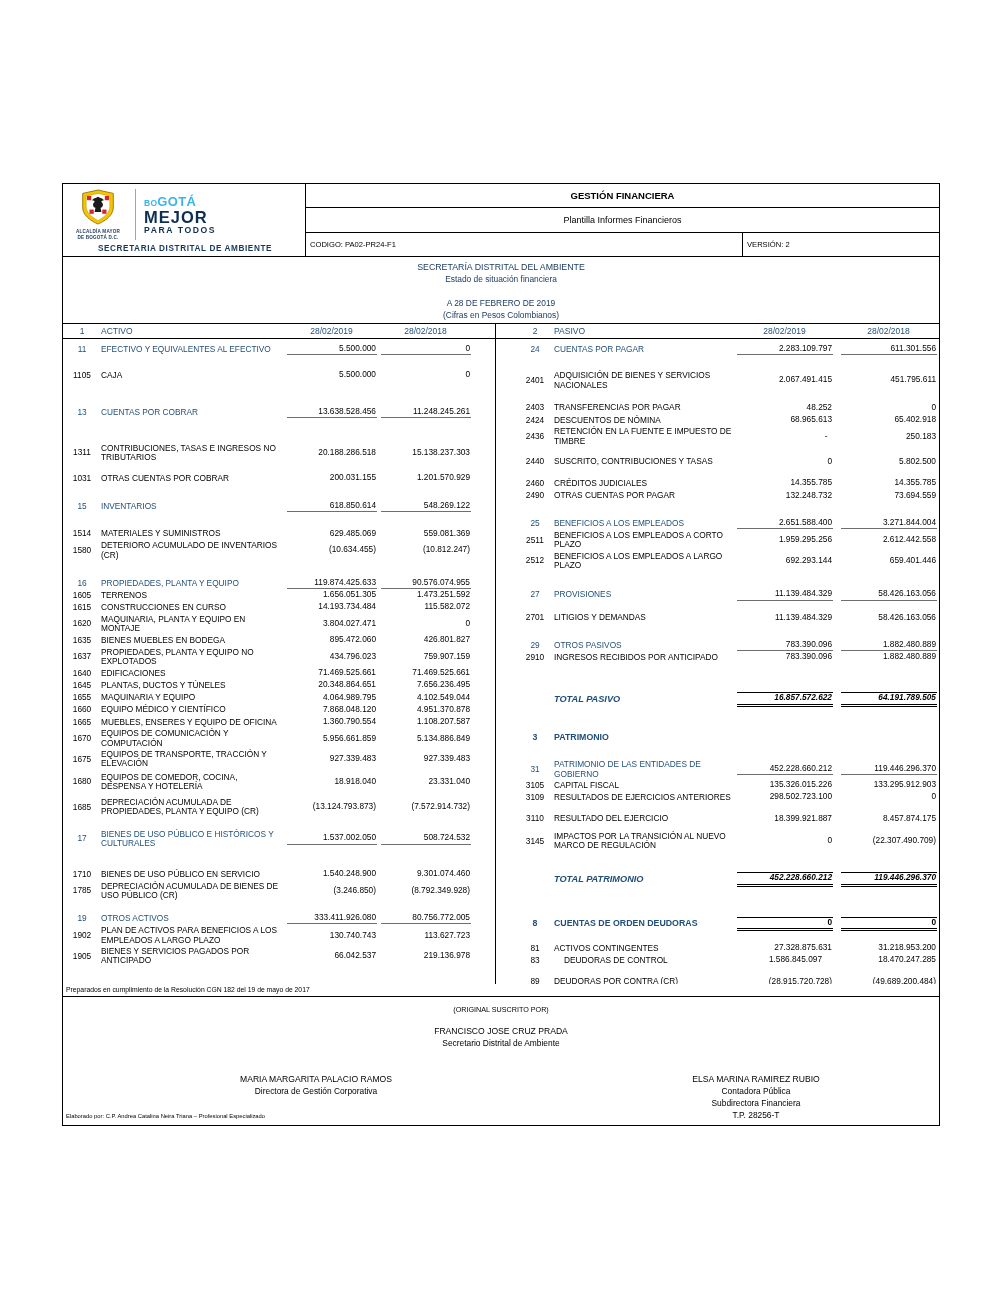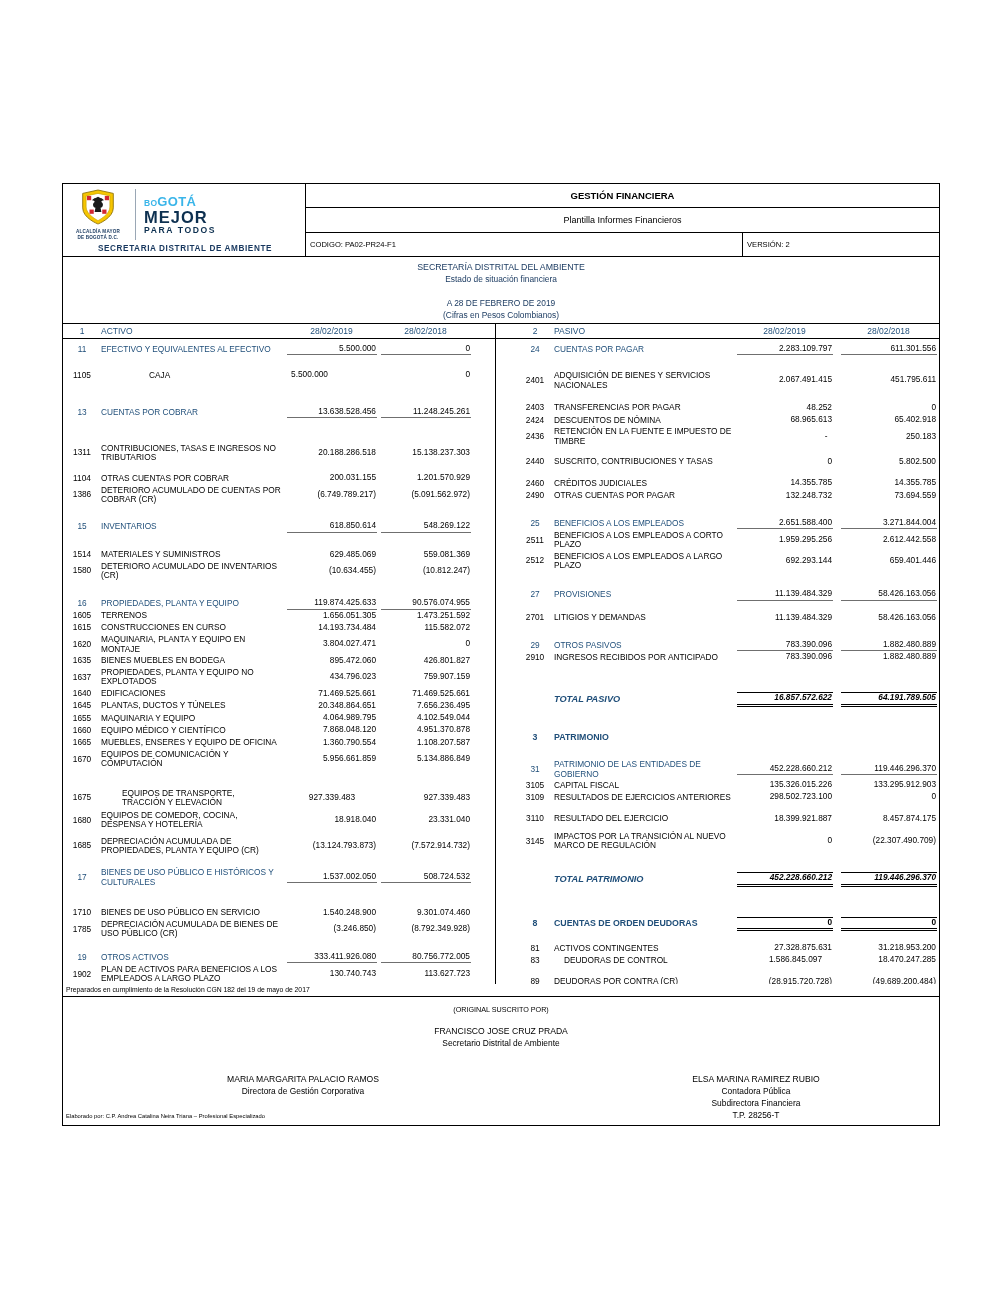--- a/index.html
+++ b/index.html
@@ -63,21 +63,21 @@
   .trow.total .tval { font-weight:bold; font-style:italic; border-top:1px solid #000; border-bottom:3px double #000; }
   .tval.noline { border:none !important; }
 
   
   .prepared { flex:0 0 auto; border-bottom:1px solid #000; font-size:6.8px; padding:2px 3px 3px; }
   .footer { flex:0 0 auto; position:relative; height:128px; }
   .orig-block { position:absolute; top:8px; left:0; width:100%; text-align:center; }
   .orig-block .o1 { font-size:7.2px; }
   .orig-block .o2 { font-size:8.6px; margin-top:12px; }
   .orig-block .o3 { font-size:8.4px; margin-top:2px; }
-  .sig-left  { position:absolute; top:77px; left:75px;  width:330px; text-align:center; }
+  .sig-left  { position:absolute; top:77px; left:88px;  width:330px; text-align:center; }
   .sig-right { position:absolute; top:77px; left:528px; width:330px; text-align:center; }
   .sig-name  { font-size:8.6px; }
   .sig-title { font-size:8.4px; margin-top:2px; }
   .elaborado { position:absolute; left:3px; bottom:6px; font-size:5.8px; }
 </style>
 </head>
 <body>
 
 <div class="doc">
 
@@ -134,49 +134,43 @@
         <span class="tlabel">ACTIVO</span>
         <span class="tval" style="text-align:center;">28/02/2019</span>
         <span class="tval v2" style="text-align:center;">28/02/2018</span>
       </div>
     <div class="trow group" style="margin-top: 5px;">
           <span class="tcode">11</span>
           <span class="tlabel">EFECTIVO Y EQUIVALENTES AL EFECTIVO</span>
           <span class="tval">5.500.000</span>
           <span class="tval v2">0</span>
         </div>
-        <div class="trow detail" style="margin-top: 15px; gap: 48px;">
+        <div class="trow detail" style="margin-top: 15px;">
           <span class="tcode">1105</span>
           <span class="tlabel">CAJA</span>
           <span class="tval">5.500.000</span>
           <span class="tval v2">0</span>
         </div>
         <div class="trow group" style="margin-top: 26px;">
           <span class="tcode">13</span>
           <span class="tlabel">CUENTAS POR COBRAR</span>
           <span class="tval">13.638.528.456</span>
           <span class="tval v2">11.248.245.261</span>
         </div>
         <div class="trow detail" style="margin-top: 26px;">
           <span class="tcode">1311</span>
           <span class="tlabel">CONTRIBUCIONES, TASAS E INGRESOS NO TRIBUTARIOS</span>
           <span class="tval">20.188.286.518</span>
           <span class="tval v2">15.138.237.303</span>
         </div>
         <div class="trow detail" style="margin-top: 11px;">
-          <span class="tcode">1104</span>
+          <span class="tcode">1031</span>
           <span class="tlabel">OTRAS CUENTAS POR COBRAR</span>
           <span class="tval">200.031.155</span>
           <span class="tval v2">1.201.570.929</span>
-        </div>
-        <div class="trow detail" style="margin-top: 2px;">
-          <span class="tcode">1386</span>
-          <span class="tlabel">DETERIORO ACUMULADO DE CUENTAS POR COBRAR (CR)</span>
-          <span class="tval">(6.749.789.217)</span>
-          <span class="tval v2">(5.091.562.972)</span>
         </div>
         <div class="trow group" style="margin-top: 17px;">
           <span class="tcode">15</span>
           <span class="tlabel">INVENTARIOS</span>
           <span class="tval">618.850.614</span>
           <span class="tval v2">548.269.122</span>
         </div>
         <div class="trow detail" style="margin-top: 17px;">
           <span class="tcode">1514</span>
           <span class="tlabel">MATERIALES Y SUMINISTROS</span>
@@ -254,21 +248,21 @@
           <span class="tlabel">MUEBLES, ENSERES Y EQUIPO DE OFICINA</span>
           <span class="tval">1.360.790.554</span>
           <span class="tval v2">1.108.207.587</span>
         </div>
         <div class="trow detail" style="margin-top: 2px;">
           <span class="tcode">1670</span>
           <span class="tlabel">EQUIPOS DE COMUNICACIÓN Y COMPUTACIÓN</span>
           <span class="tval">5.956.661.859</span>
           <span class="tval v2">5.134.886.849</span>
         </div>
-        <div class="trow detail" style="margin-top: 20px; gap: 21px;">
+        <div class="trow detail" style="margin-top: 2px;">
           <span class="tcode">1675</span>
           <span class="tlabel">EQUIPOS DE TRANSPORTE, TRACCIÓN Y ELEVACIÓN</span>
           <span class="tval">927.339.483</span>
           <span class="tval v2">927.339.483</span>
         </div>
         <div class="trow detail" style="margin-top: 4px;">
           <span class="tcode">1680</span>
           <span class="tlabel">EQUIPOS DE COMEDOR, COCINA, DESPENSA Y HOTELERÍA</span>
           <span class="tval">18.918.040</span>
           <span class="tval v2">23.331.040</span>

